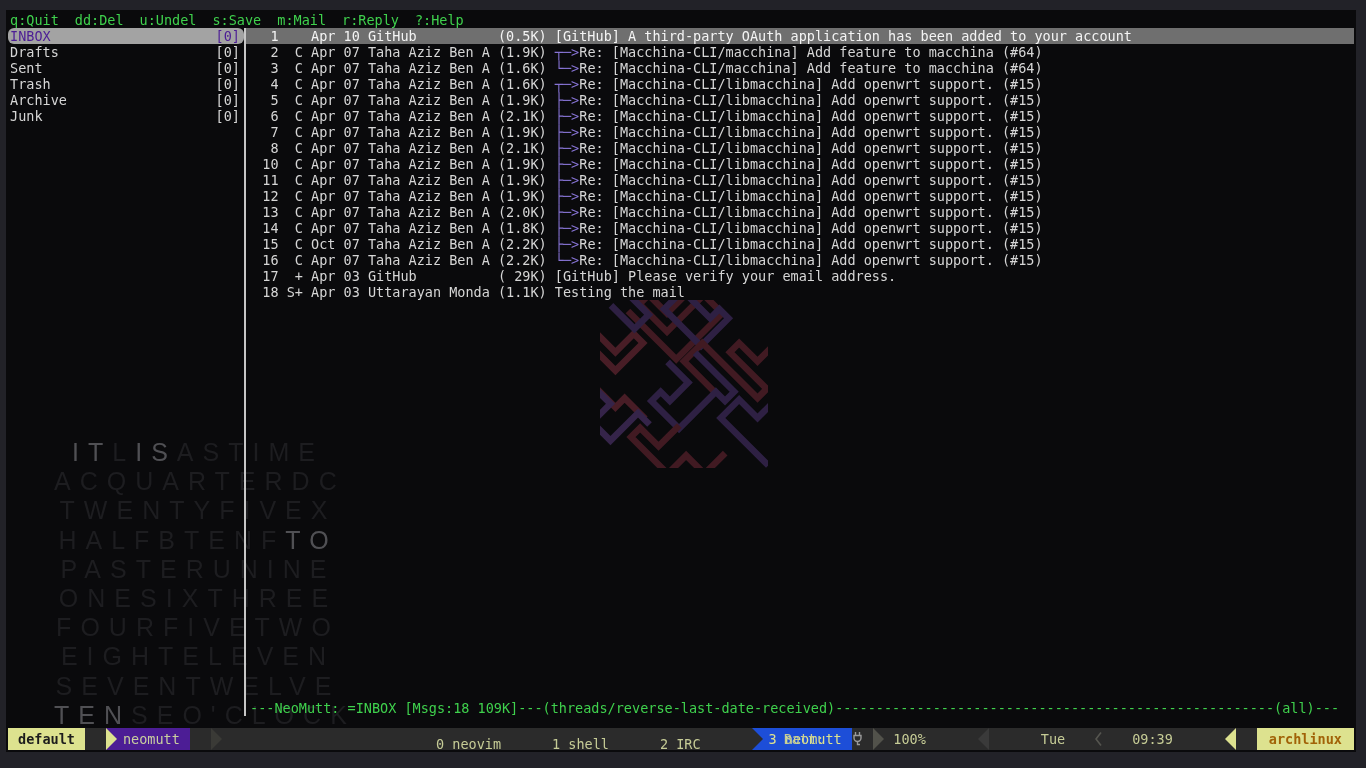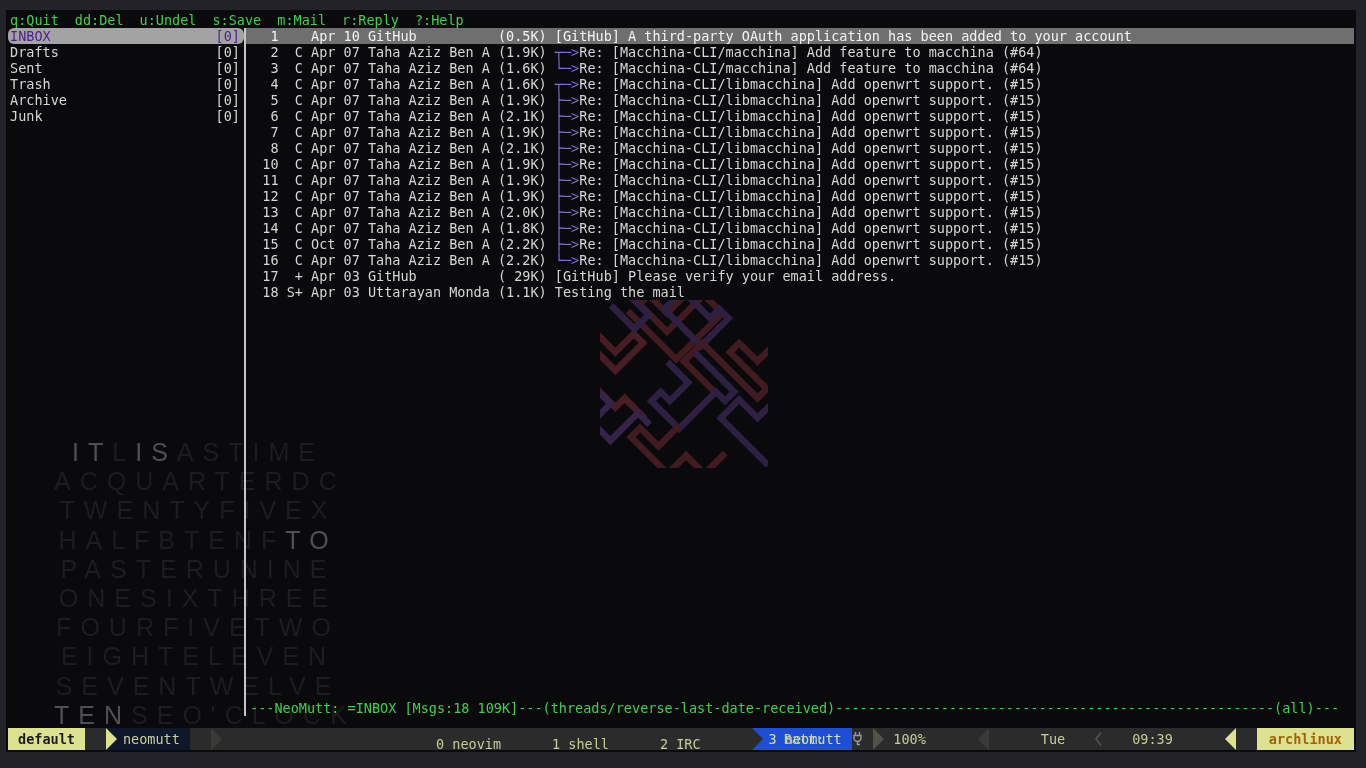--- a/index.html
+++ b/index.html
@@ -45,21 +45,21 @@
   .tmuxbar{
     margin-top:auto;height:22px;background:#2b2b2b;position:relative;
     font-size:13.5px;color:#c6cc96;
   }
   .bar-left,.bar-center,.bar-right{position:absolute;top:0;bottom:0;display:flex;align-items:stretch;gap:21px;}
   .bar-left{left:0;}
   .bar-center{left:428px;}
   .bar-right{right:0;}
   .seg{display:flex;align-items:center;}
   .seg-default{background:#dde28f;color:#1c1c1c;font-weight:bold;padding:0 10px;}
-  .seg-neomutt{background:#0f172a;color:#c9cf9f;}
+  .seg-neomutt{background:#4c1d95;color:#c9cf9f;}
   .seg-neomutt span{padding:0 10px 0 6px;}
   .seg-active{background:#1d4ed8;color:#dde28f;display:flex;align-items:stretch;}
   .seg-active span{display:flex;align-items:center;padding:0 10px 0 6px;}
   .seg-arch{background:#dde28f;color:#a16207;font-weight:bold;padding:0 12px;display:flex;align-items:center;}
   .pl-r{width:0;height:0;border-top:11px solid transparent;border-bottom:11px solid transparent;border-left:11px solid transparent;}
   .pl-l{width:0;height:0;border-top:11px solid transparent;border-bottom:11px solid transparent;border-right:11px solid transparent;}
   .win{display:flex;align-items:center;margin-right:30px;white-space:pre;margin-top:10px;}
   .binfo{display:flex;align-items:center;white-space:pre;}
   .bar-right .gap{width:10px;}
   .plug-icon{display:flex;align-items:center;margin:0 8px 0 6px;}

